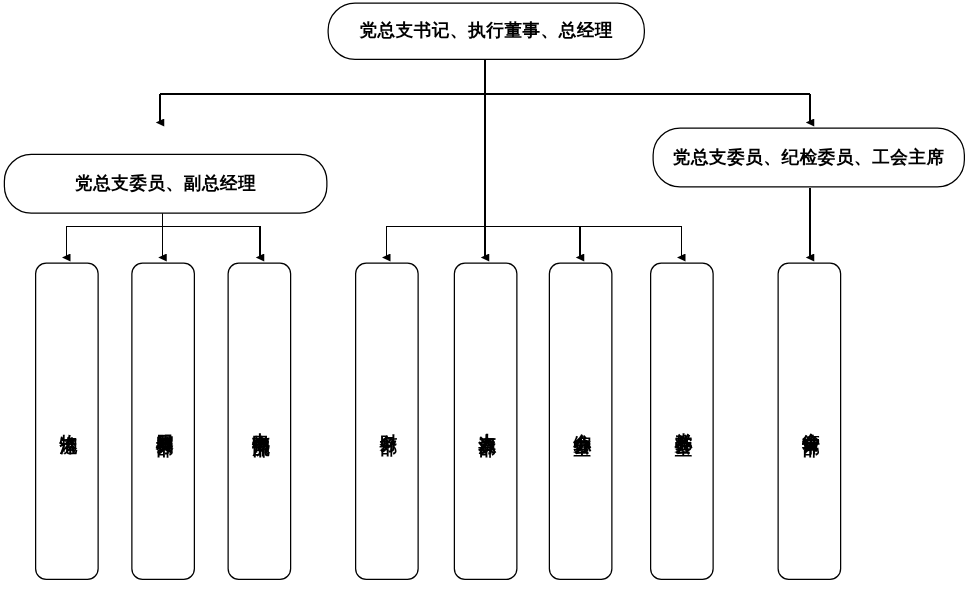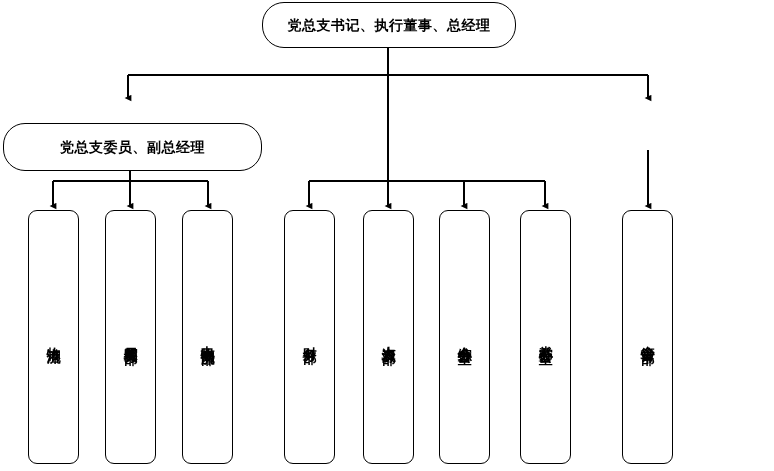--- a/index.html
+++ b/index.html
@@ -100,20 +100,23 @@
   </svg>
 
   <div class="node horizontal" style="left:262px; top:2px; width:254px; height:46px;">
     <span class="node-label-h">党总支书记、执行董事、总经理</span>
   </div>
 
   <div class="node horizontal" style="left:3px; top:102px; width:259px; height:48px;margin-top:21px;">
     <span class="node-label-h">党总支委员、副总经理</span>
   </div>
 
+  <div class="node horizontal" style="left:522px; top:102px; width:250px; height:48px;">
+    <span class="node-label-h">党总支委员、纪检委员、工会主席</span>
+  </div>
 
   <div class="node vertical" style="left:28px; top:210px; width:51px; height:254px;">
     <span class="node-label-v">物流港</span>
   </div>
 
   <div class="node vertical" style="left:105px; top:210px; width:51px; height:254px;">
     <span class="node-label-v">贸易服务部</span>
   </div>
 
   <div class="node vertical" style="left:182px; top:210px; width:51px; height:254px;">

